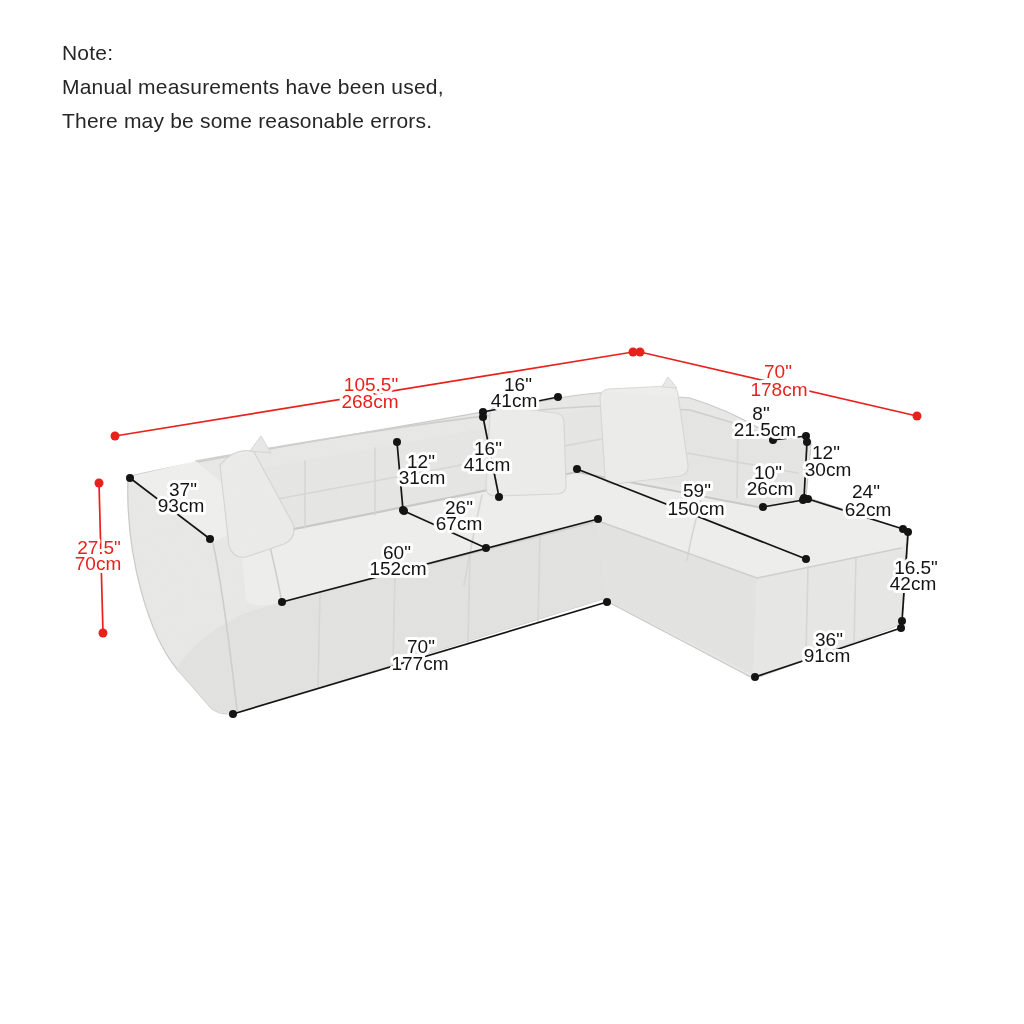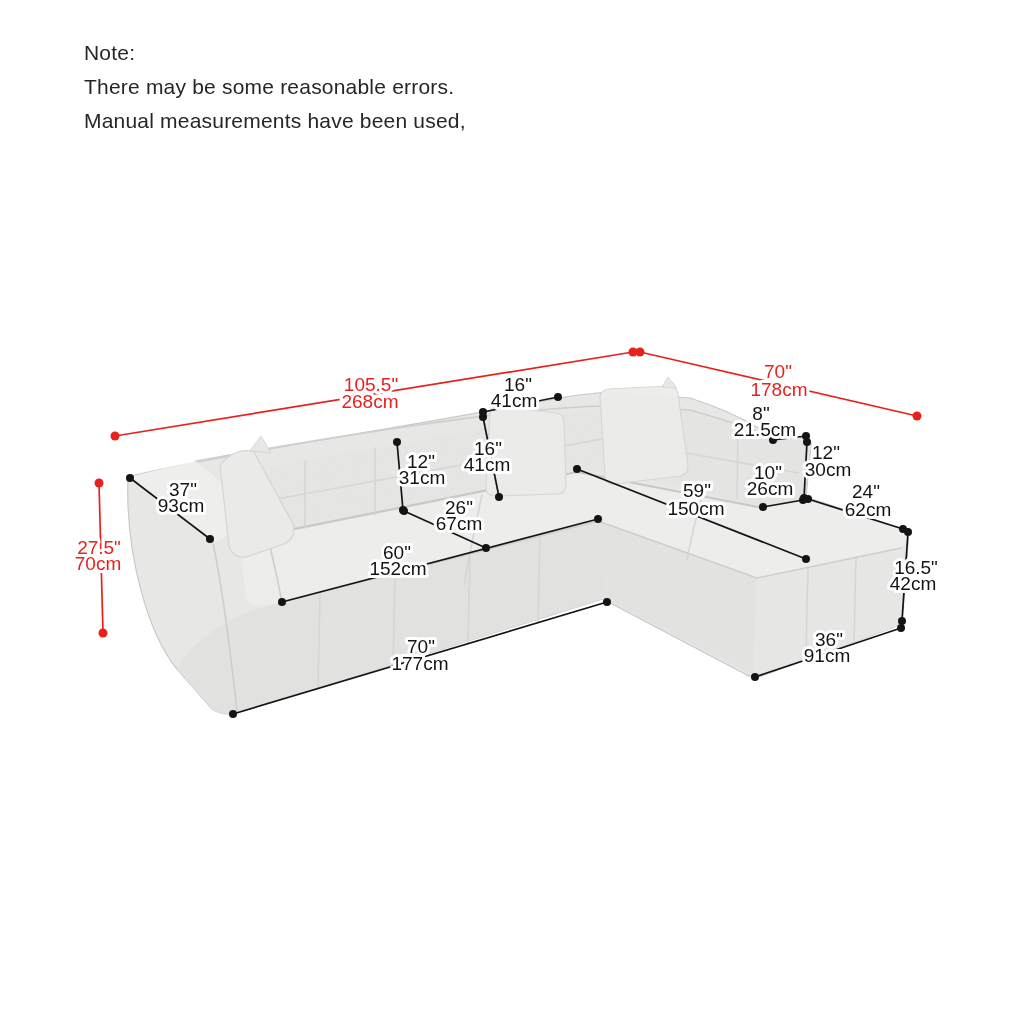--- a/index.html
+++ b/index.html
@@ -1,36 +1,36 @@
 <!DOCTYPE html>
 <html><head>
 <meta charset="utf-8">
 <style>
   html,body{margin:0;padding:0;background:#ffffff;}
   .stage{position:relative;width:1024px;height:1024px;background:#ffffff;overflow:hidden;
          font-family:"Liberation Sans", sans-serif;}
   .note{position:absolute;left:62px;top:36px;color:#262626;font-size:21px;line-height:34px;
         letter-spacing:0.2px;}
-  .note div{white-space:nowrap;margin-left:22px;}
+  .note div{white-space:nowrap;}
   svg{position:absolute;left:0;top:0;}
   .dim-label{font-family:"Liberation Sans",sans-serif;font-size:19px;text-anchor:middle;
              paint-order:stroke;stroke:#ffffff;stroke-width:6px;stroke-linejoin:round;}
   .sofa-edge{fill:none;stroke:#cfcfcd;stroke-width:1.6;stroke-linecap:round;}
   .seam{fill:none;stroke:#d7d7d5;stroke-width:1.6;stroke-linecap:round;}
   .seam-strong{fill:none;stroke:#c9c9c7;stroke-width:2.2;stroke-linecap:round;}
 </style>
 </head>
 <body>
 
 <div class="stage">
 
   <div class="note">
     <div>Note:</div>
+    <div>Manual measurements have been used,</div>
     <div>There may be some reasonable errors.</div>
-    <div>Manual measurements have been used,</div>
   </div>
 
   <svg width="1024" height="1024" viewBox="0 0 1024 1024">
 
     <defs>
       <clipPath id="sofaClip">
         <path d="M128,477 C190,460 430,423 565,397 C585,394 602,392 616,392
                  L690,398 C722,408 752,423 772,436 L804,437 Q812,438 811,446 L806,497
                  L903,529 Q910,532 908,542 L903,612 Q902,624 892,628
                  L762,676 Q752,679 745,674 L612,604 Q606,601 606,598

